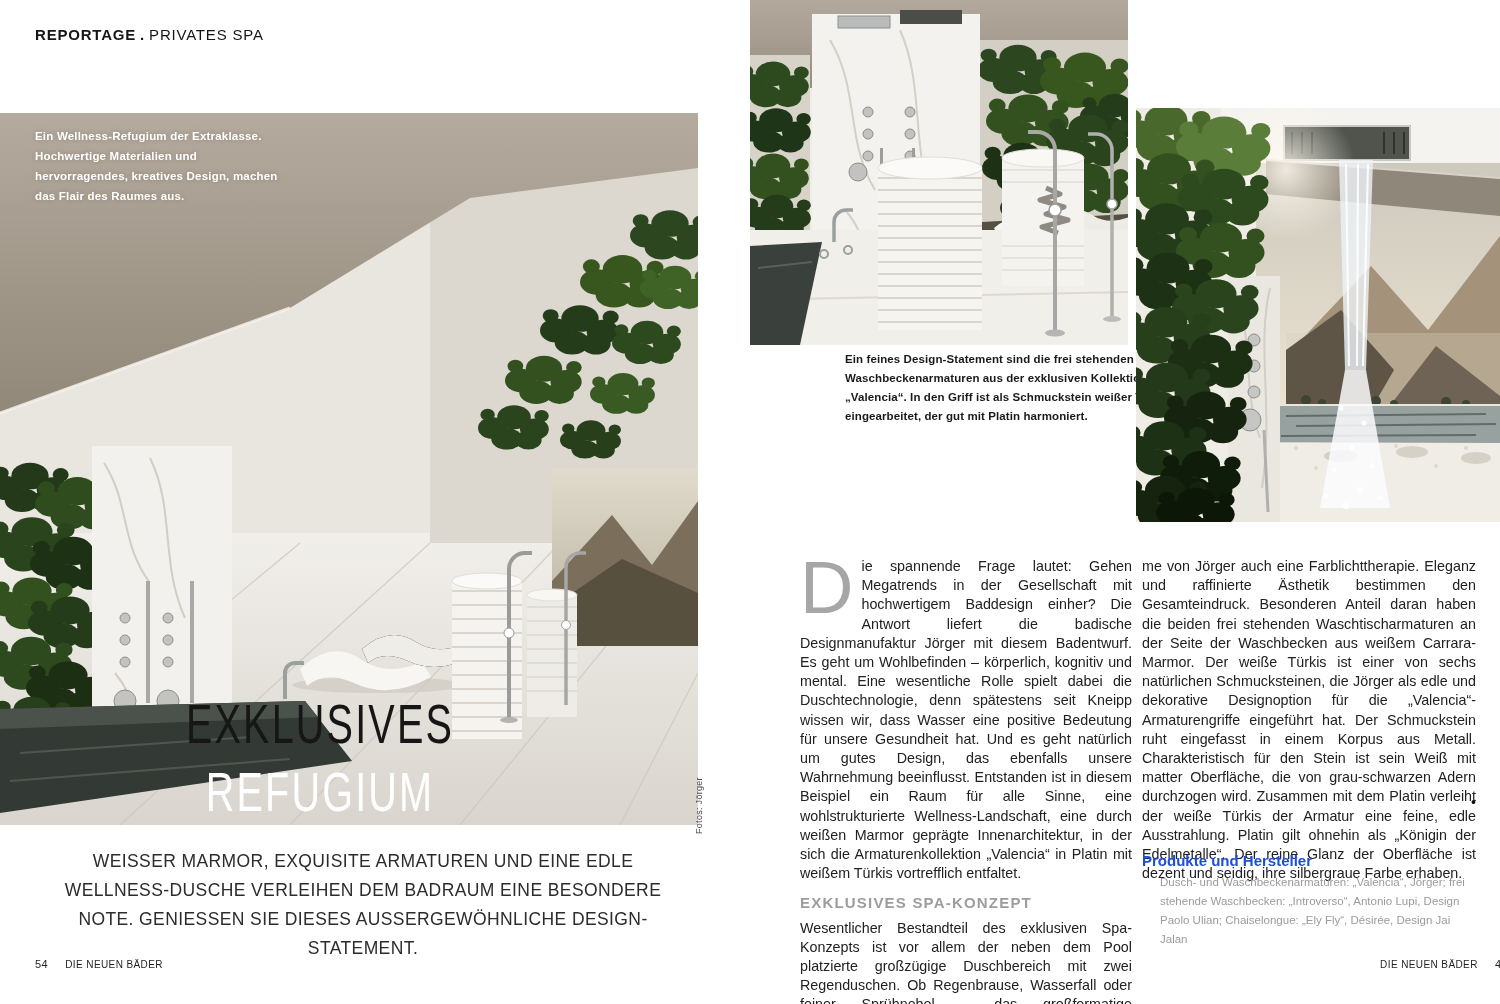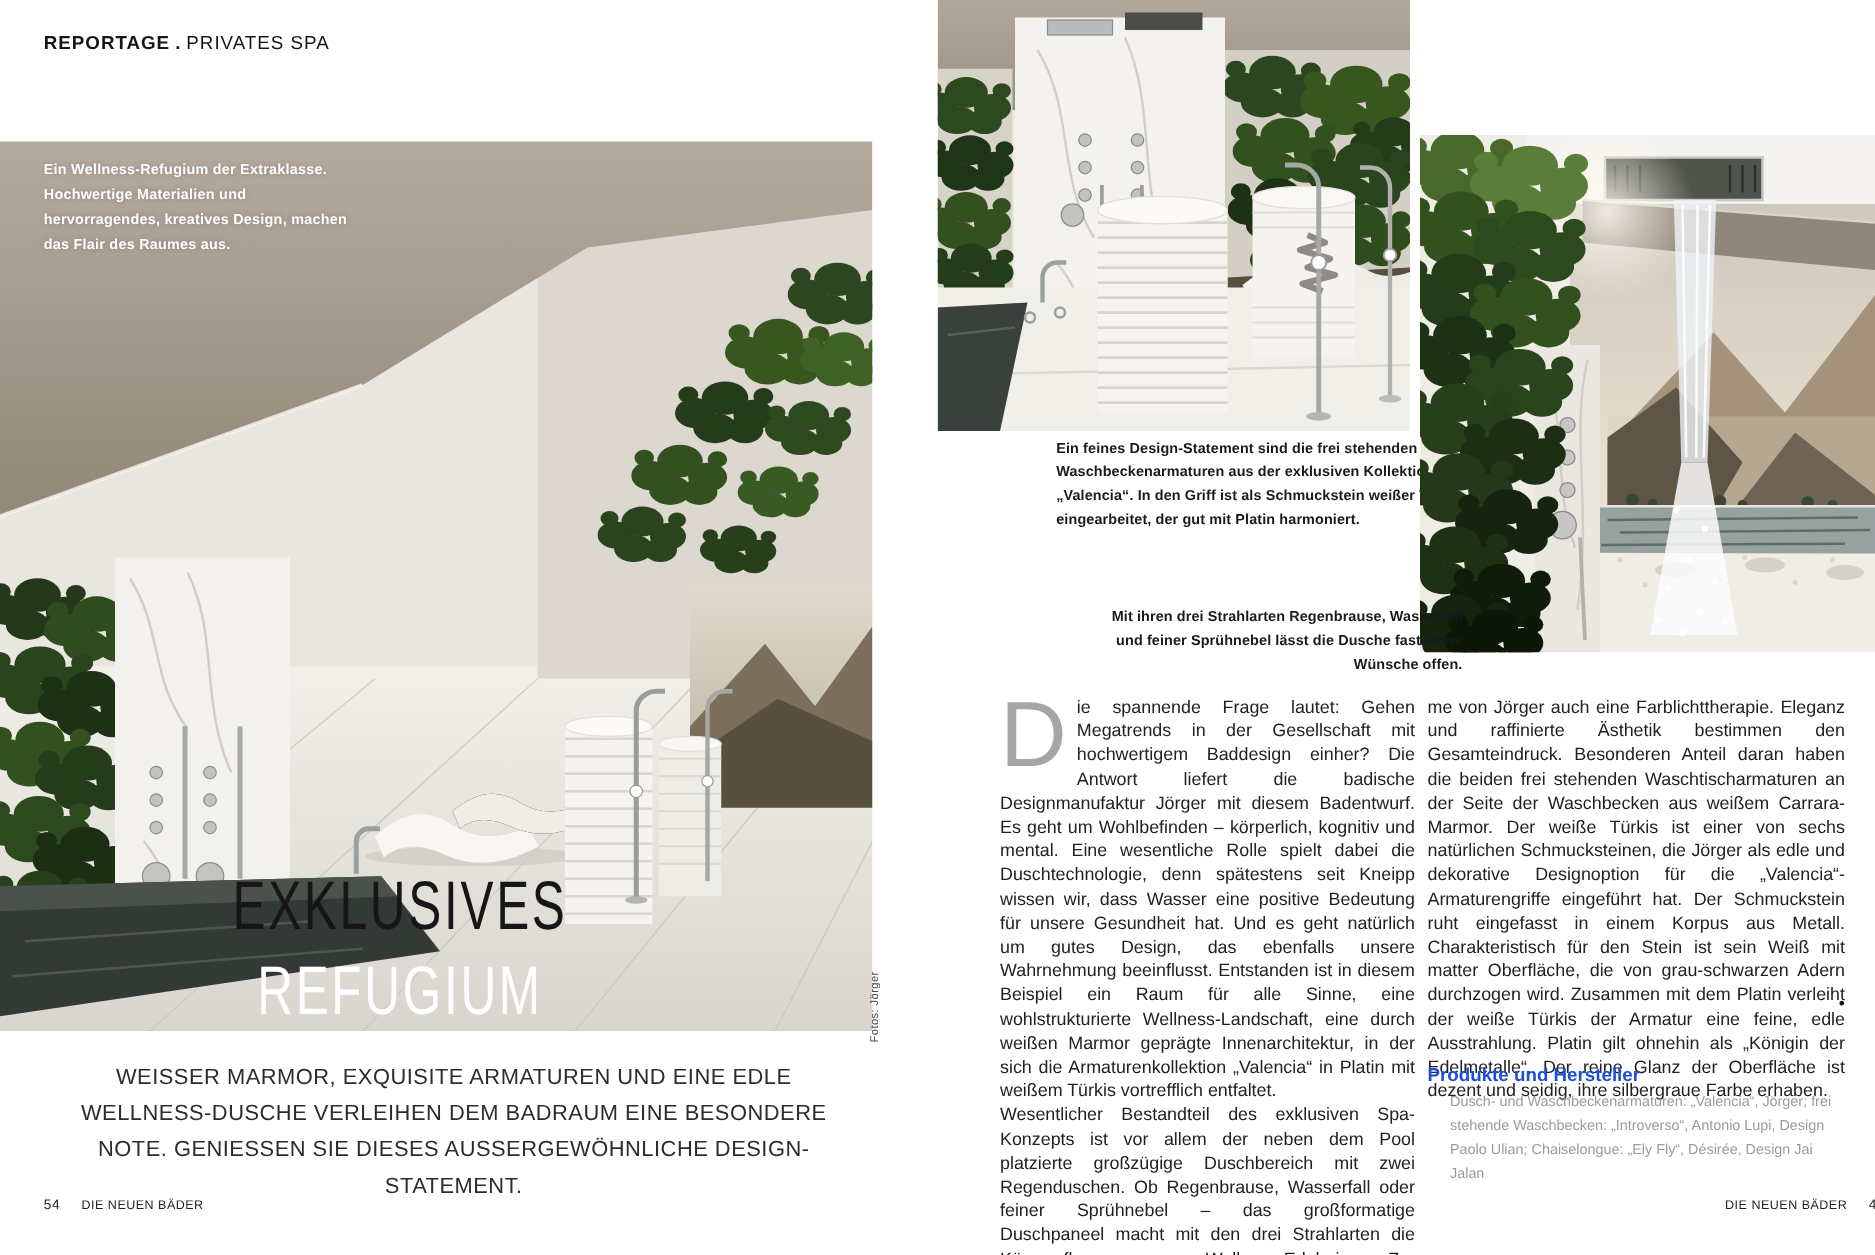--- a/index.html
+++ b/index.html
@@ -430,24 +430,24 @@
         <use href="#clump" x="-14" y="252" width="90" height="62" style="color:#23391a"></use>
         <use href="#clump" x="28" y="280" width="84" height="60" style="color:#16240f"></use>
         <use href="#clump" x="-16" y="310" width="88" height="62" style="color:#1d3115"></use>
         <use href="#clump" x="24" y="340" width="82" height="58" style="color:#101c0a"></use>
         <use href="#clump" x="-14" y="366" width="86" height="58" style="color:#16240f"></use>
         <use href="#clump" x="20" y="378" width="80" height="54" style="color:#0d1707"></use>
       </g>
     </svg>
   </div>
 
-  <div id="caption-shower" class="abs caption">Mit ihren drei Strahlarten Regenbrause, Wasserfall und feiner Sprühnebel lässt die Dusche fast keine Wünsche offen.</div>
 
   <div id="col1" class="abs col">
     <p class="para"><span class="dropcap">D</span><span>ie spannende Frage lautet: Gehen Megatrends in der Gesellschaft mit hochwertigem Baddesign einher? Die Antwort liefert die badische Designmanufaktur Jörger mit diesem Badentwurf. Es geht um Wohlbefinden – körperlich, kognitiv und mental. Eine wesentliche Rolle spielt dabei die Duschtechnologie, denn spätestens seit Kneipp wissen wir, dass Wasser eine positive Bedeutung für unsere Gesundheit hat. Und es geht natürlich um gutes Design, das ebenfalls unsere Wahrnehmung beeinflusst. Entstanden ist in diesem Beispiel ein Raum für alle Sinne, eine wohlstrukturierte Wellness-Landschaft, eine durch weißen Marmor geprägte Innenarchitektur, in der sich die Armaturenkollektion „Valencia“ in Platin mit weißem Türkis vortrefflich entfaltet.</span></p>
+    <div class="subhead">EXKLUSIVES SPA-KONZEPT</div>
     <p class="para">Wesentlicher Bestandteil des exklusiven Spa-Konzepts ist vor allem der neben dem Pool platzierte großzügige Duschbereich mit zwei Regenduschen. Ob Regenbrause, Wasserfall oder feiner Sprühnebel – das großformatige Duschpaneel macht mit den drei Strahlarten die Körperpflege zum Wellness-Erlebnis. Zur vollständigen emotionalen und physischen Entspannung bieten die Duschsyste-</p>
   </div>
 
   <div id="col2" class="abs col">
     <div class="p3wrap">
       <p class="para">me von Jörger auch eine Farblichttherapie. Eleganz und raffinierte Ästhetik bestimmen den Gesamteindruck. Besonderen Anteil daran haben die beiden frei stehenden Waschtischarmaturen an der Seite der Waschbecken aus weißem Carrara-Marmor. Der weiße Türkis ist einer von sechs natürlichen Schmucksteinen, die Jörger als edle und dekorative Designoption für die „Valencia“-Armaturengriffe eingeführt hat. Der Schmuckstein ruht eingefasst in einem Korpus aus Metall. Charakteristisch für den Stein ist sein Weiß mit matter Oberfläche, die von grau-schwarzen Adern durchzogen wird. Zusammen mit dem Platin verleiht der weiße Türkis der Armatur eine feine, edle Ausstrahlung. Platin gilt ohnehin als „Königin der Edelmetalle“. Der reine Glanz der Oberfläche ist dezent und seidig, ihre silbergraue Farbe erhaben.</p>
       <span class="end-mark">•</span>
     </div>
   </div>
 

